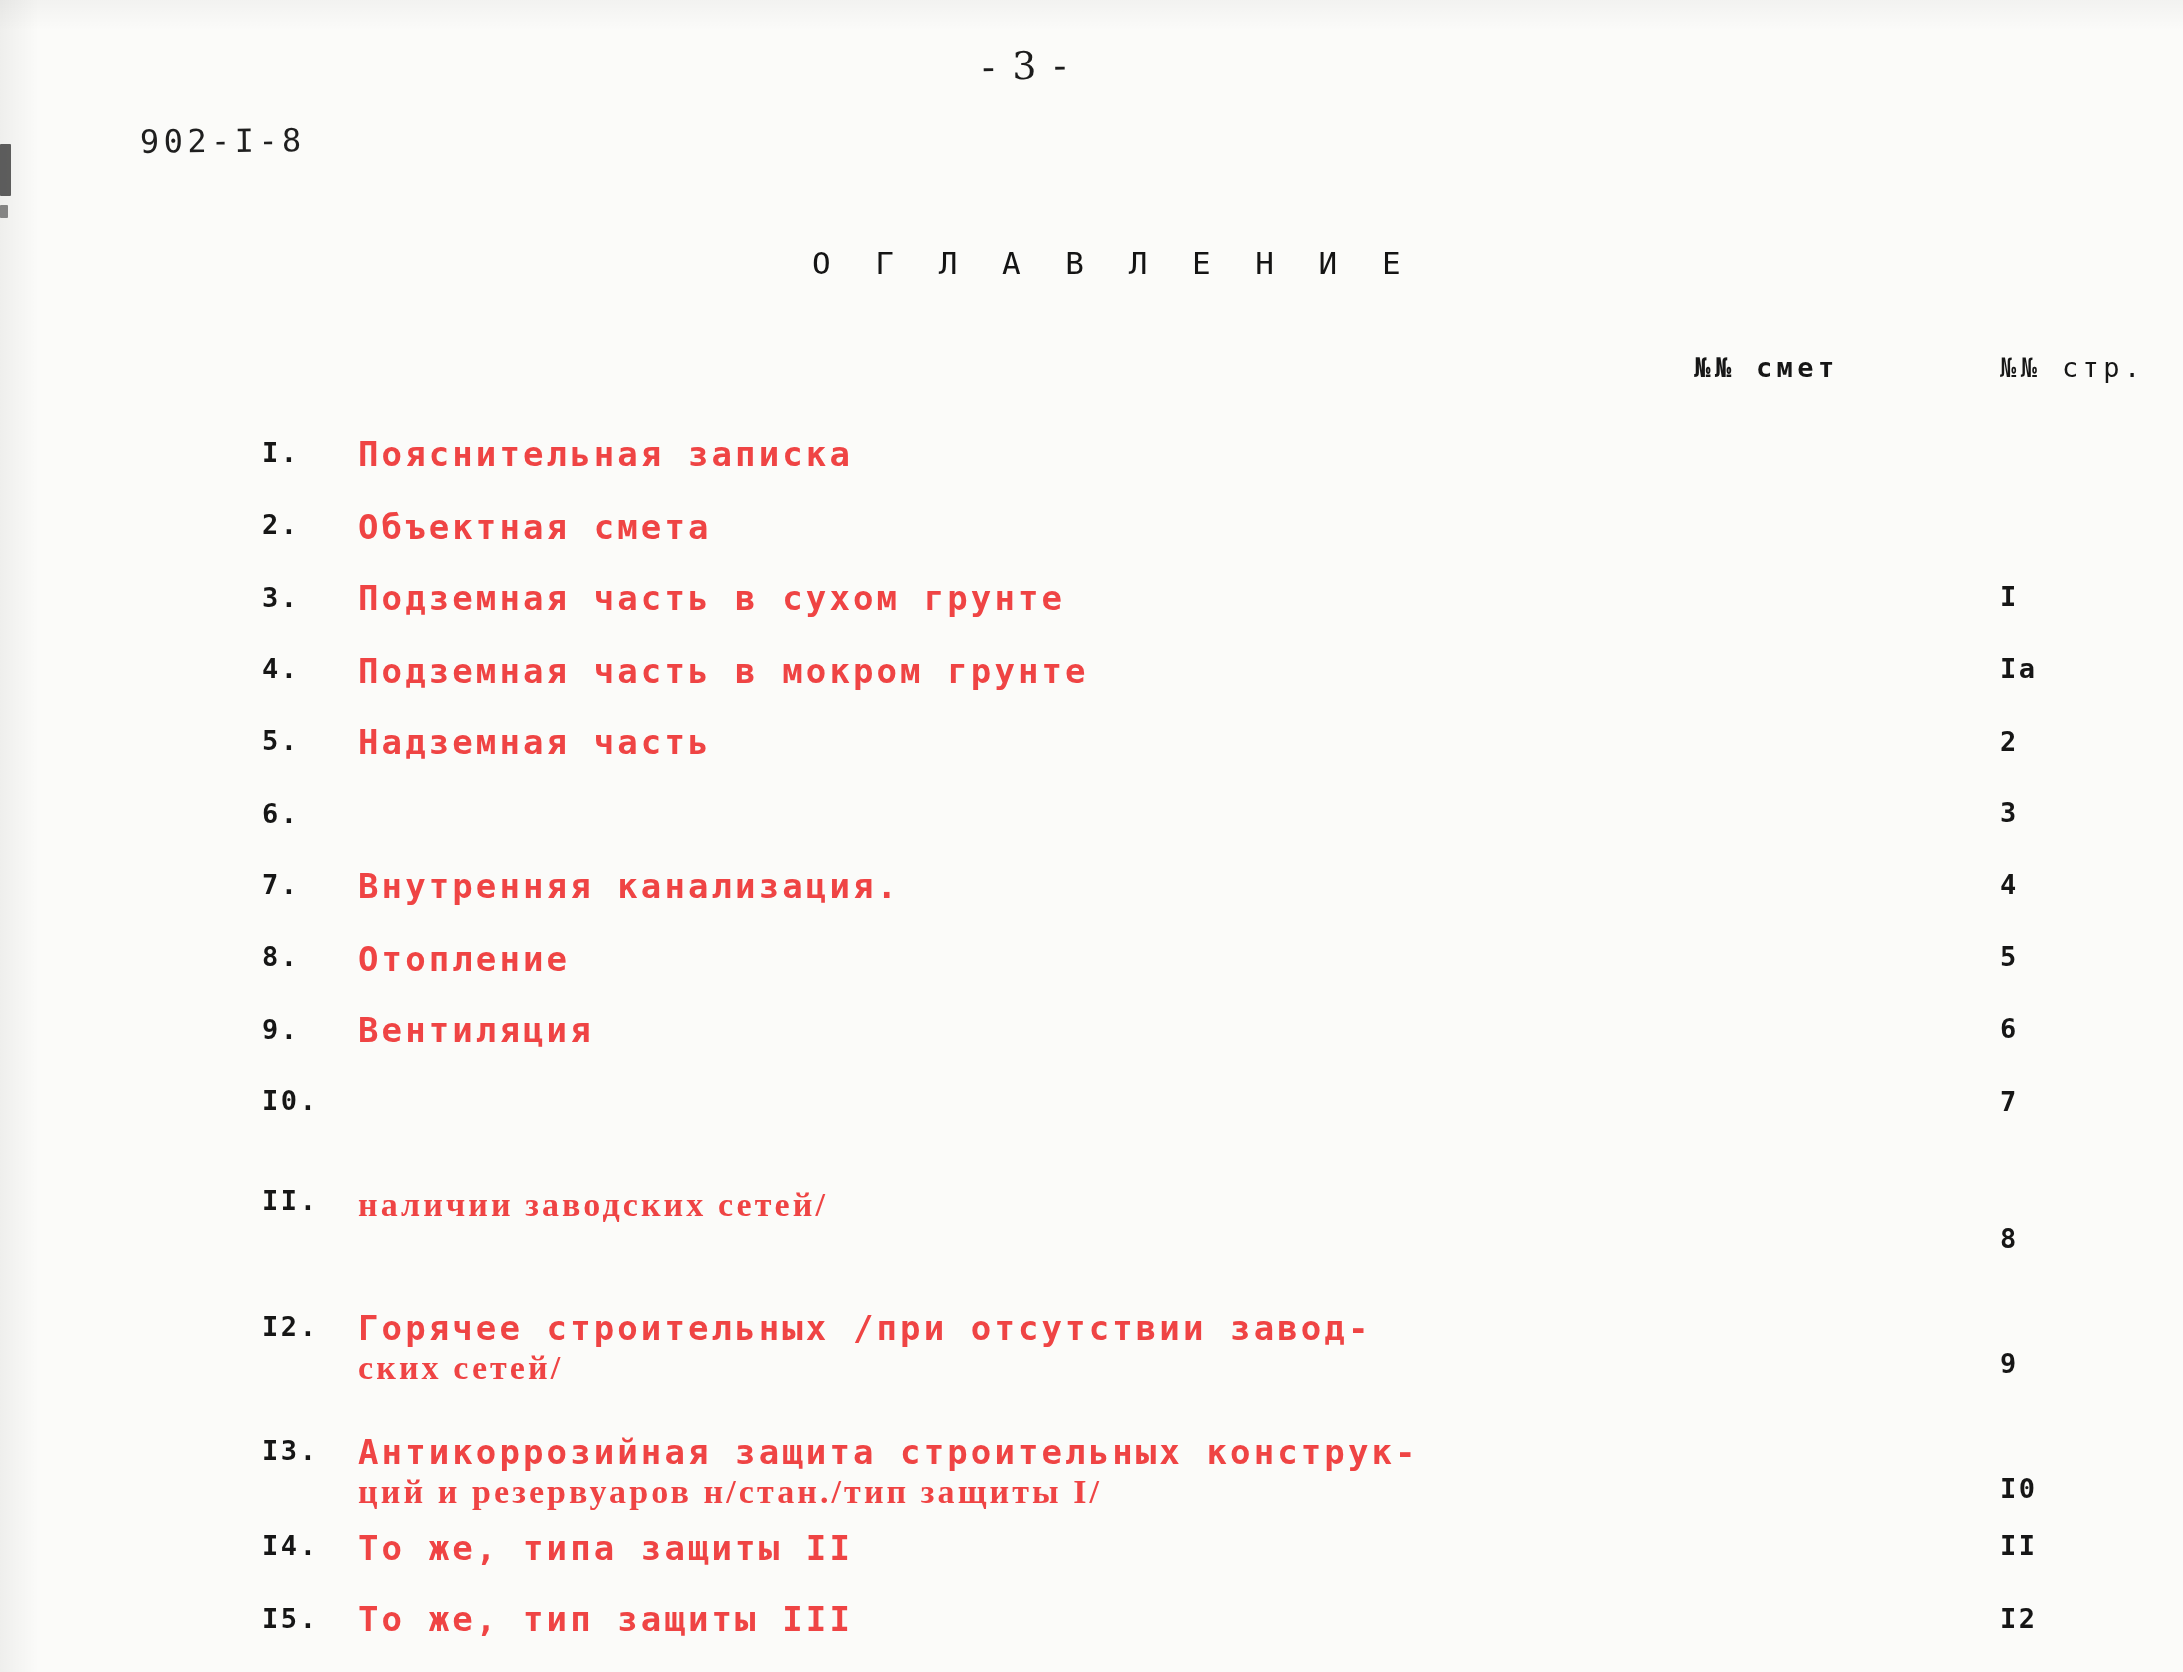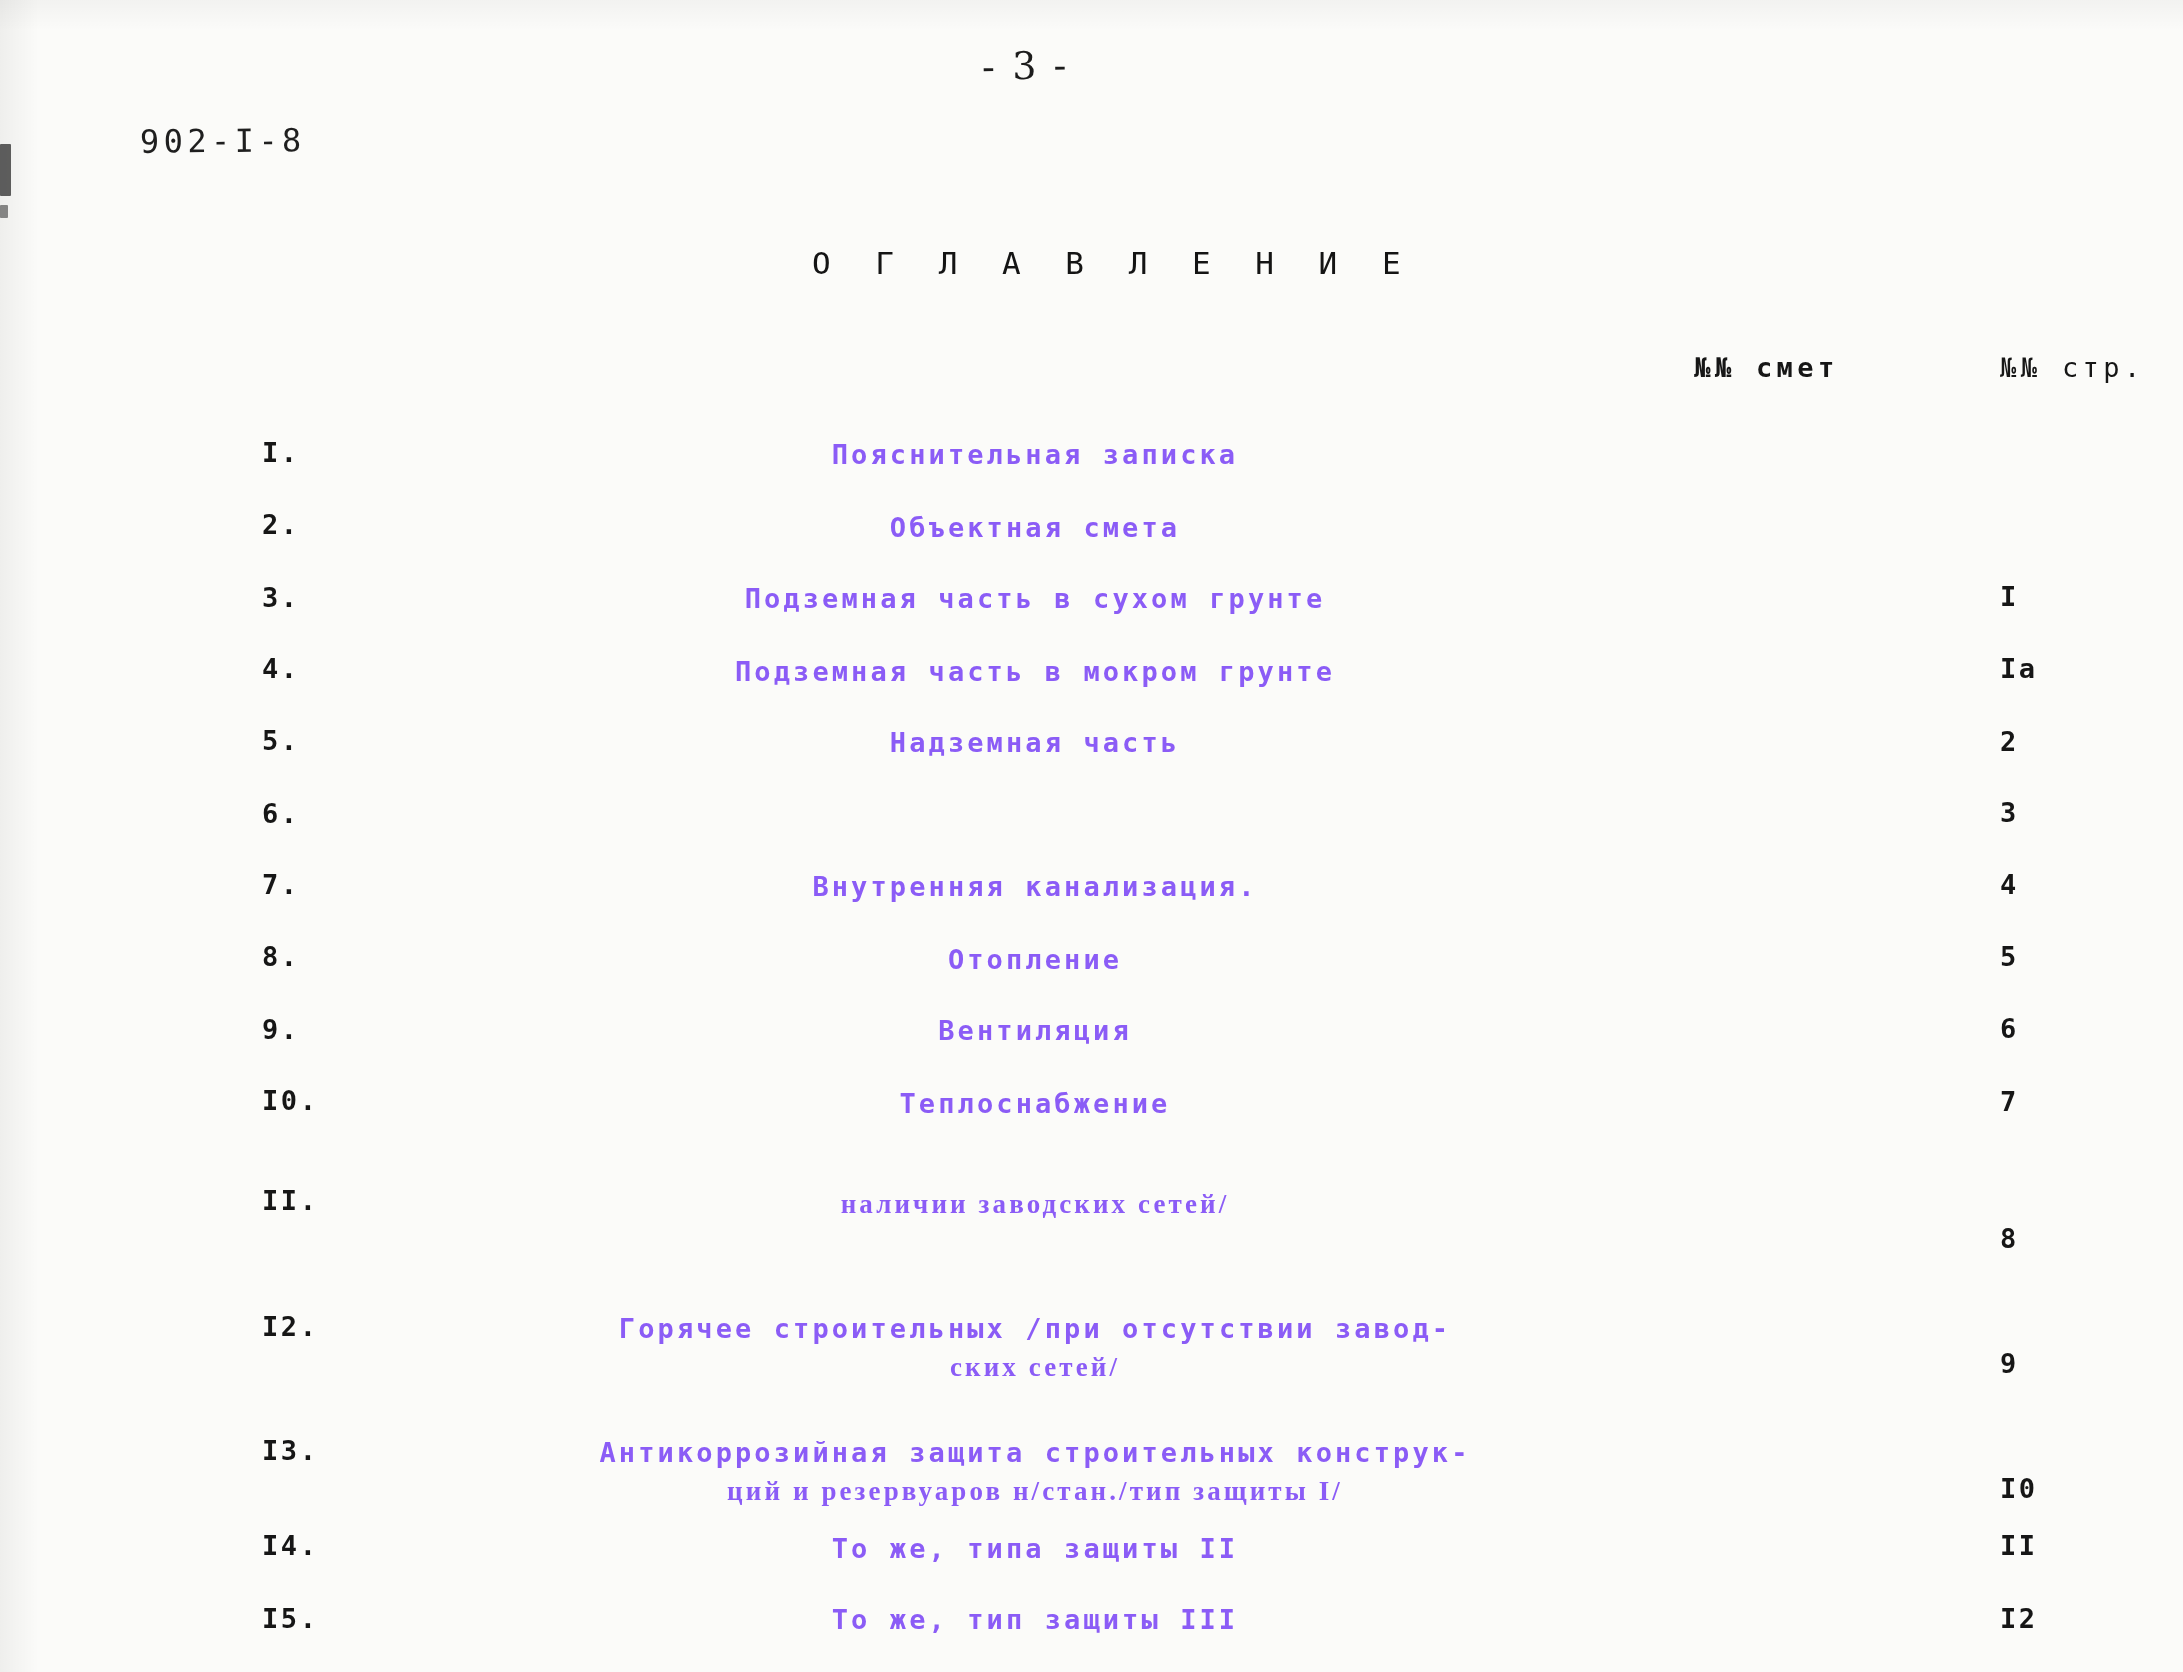--- a/index.html
+++ b/index.html
@@ -126,26 +126,25 @@
     font-size: 27px;
     letter-spacing: 2.6px;
     color: #161616;
     font-weight: 600;
   }
   .toc-label {
     position: absolute;
     left: 96px;
     top: 0;
     width: 1354px;
-    font-size: 27px;
+    font-size: 34px;
     letter-spacing: 3.1px;
     line-height: 37px;
-    color: #8b5cf6;
+    color: #ef4444;
     font-weight: 600;
-    text-align: center;
   }
   .toc-label .line2 {
     display: block;
     margin-top: 1.7px;
     font-family: Liberation Serif, serif;
   }
   .toc-smet {
     position: absolute;
     left: 1738px;
     top: 0;
@@ -253,21 +252,20 @@
 
     <div class="toc-row">
       <div class="toc-num">9.</div>
       <div class="toc-label">Вентиляция</div>
       <div class="toc-smet">6</div>
       <div class="toc-str"></div>
     </div>
 
     <div class="toc-row">
       <div class="toc-num">I0.</div>
-      <div class="toc-label">Теплоснабжение</div>
       <div class="toc-smet">7</div>
       <div class="toc-str"></div>
     </div>
 
     <div class="toc-row two-line">
       <div class="toc-num">II.</div>
       <div class="toc-label">
         <span class="line2">наличии заводских сетей/</span>
       </div>
       <div class="toc-smet">8</div>

